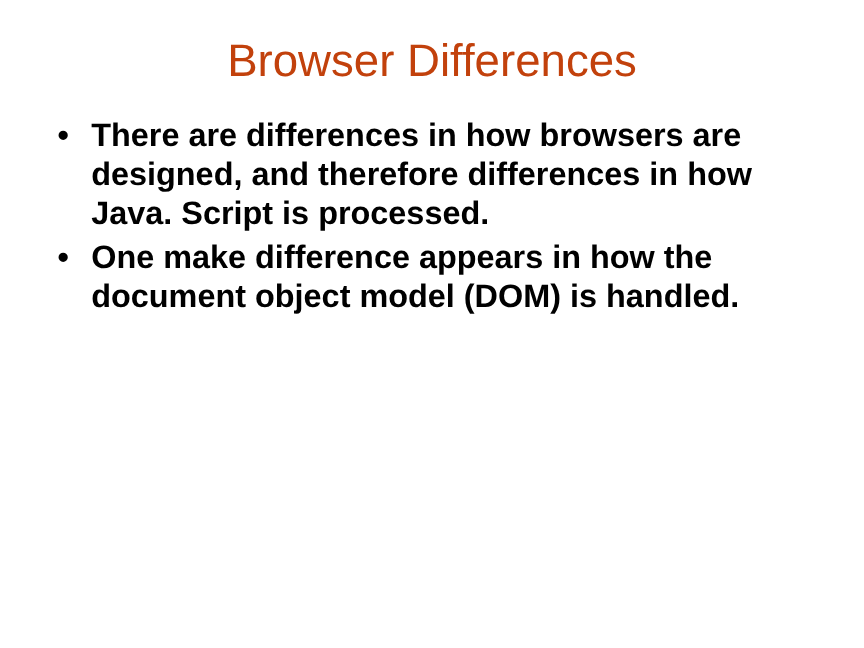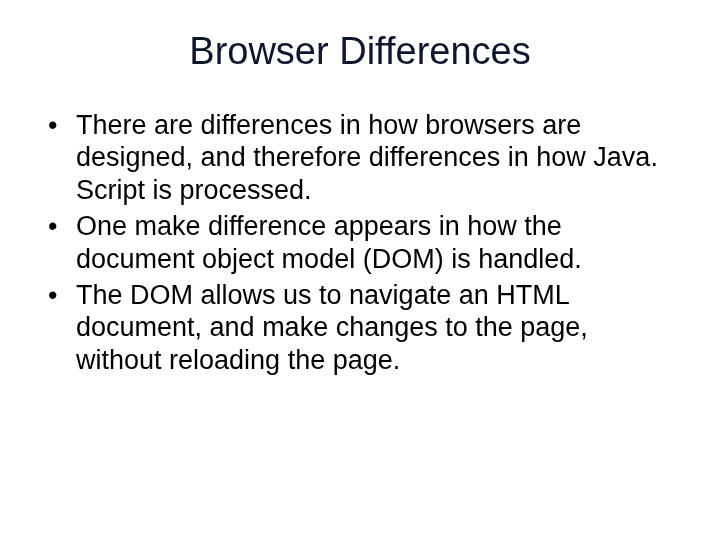--- a/index.html
+++ b/index.html
@@ -11,55 +11,55 @@
     font-family: Arial, Helvetica, sans-serif;
     overflow: hidden;
   }
   .slide {
     width: 720px;
     height: 540px;
     box-sizing: border-box;
     padding: 20px 40px 40px 40px;
   }
   .title {
-    color: #0f172a;
+    color: #c2410c;
     font-size: 38px;
     text-align: center;
-    margin: 10px 0 36px 0;
+    margin: 10px 0 24px 0;
     font-weight: normal;
   }
   .body {
     color: #000000;
     font-size: 27px;
     line-height: 1.2;
   }
   ul {
     list-style: none;
     padding: 0;
     margin: 0;
   }
   li {
     position: relative;
     padding-left: 36px;
     margin-bottom: 4px;
+    font-weight: bold;
   }
   li::before {
     content: "•";
     position: absolute;
     left: 8px;
     top: 0;
     font-size: 27px;
     line-height: 1.2;
   }
 </style>
 </head>
 <body>
 
 <div class="slide">
   <h1 class="title">Browser Differences</h1>
   <div class="body">
     <ul>
       <li>There are differences in how browsers are designed, and therefore differences in how Java. Script is processed.</li>
       <li>One make difference appears in how the document object model (DOM) is handled.</li>
-      <li>The DOM allows us to navigate an HTML document, and make changes to the page, without reloading the page.</li>
     </ul>
   </div>
 </div>
 
 </body></html>

